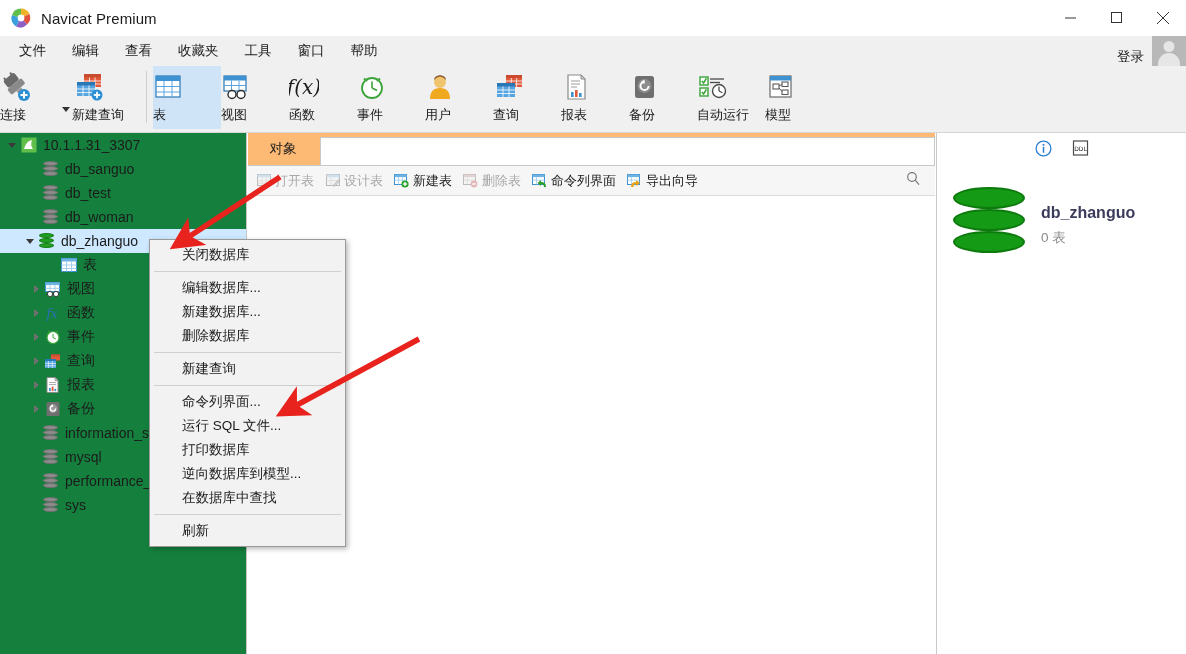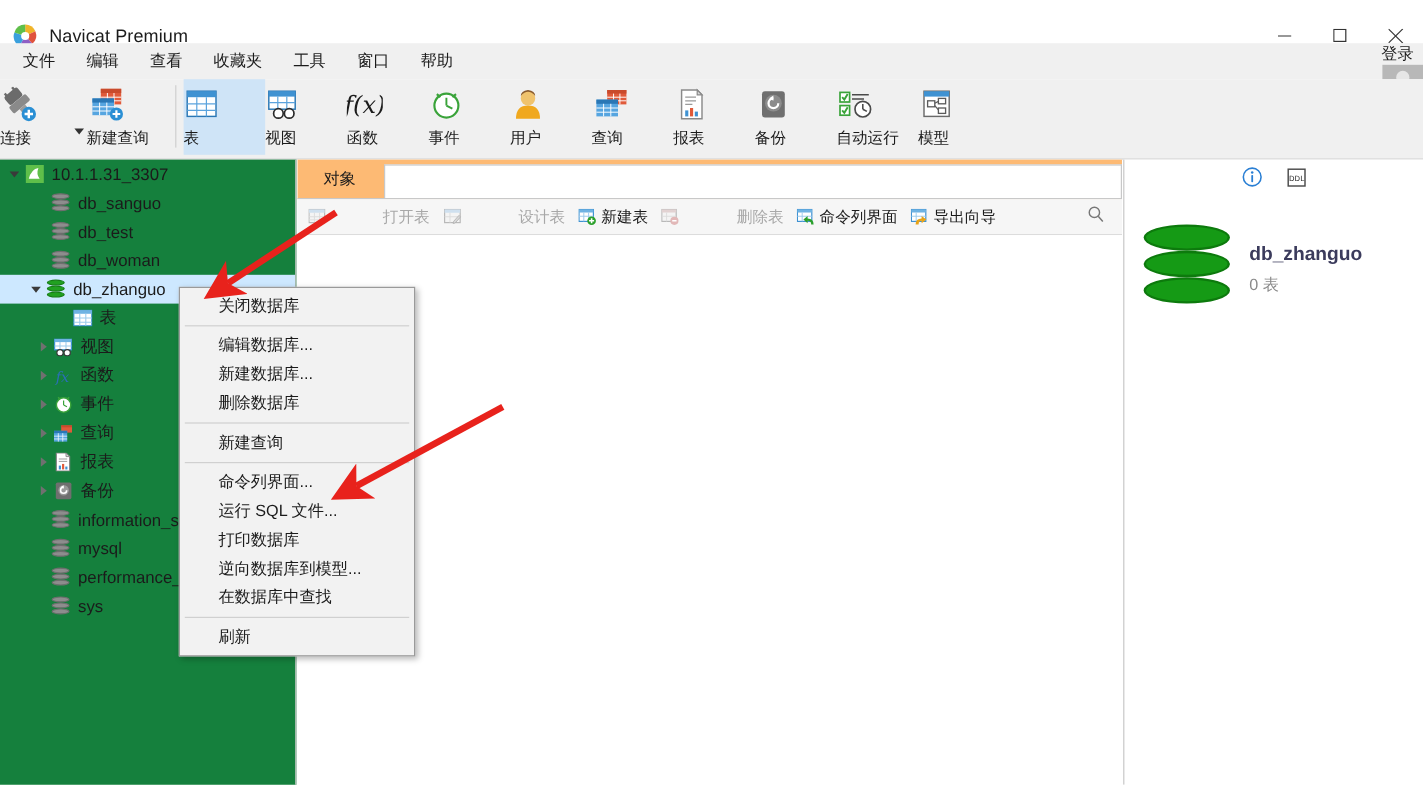--- a/index.html
+++ b/index.html
@@ -6,40 +6,40 @@
   html, body {
     width: 1186px; height: 654px;
     font-family: "Liberation Sans", "DejaVu Sans", sans-serif;
     background: #ffffff;
     overflow: hidden;
   }
   #app { position: relative; width: 1186px; height: 654px; background:#fff; }
 
   
   .titlebar {
-    position: absolute; top:12px; left:0; width:1186px; height:36px;
+    position: absolute; top:0; left:0; width:1186px; height:36px;
     background:#ffffff; display:flex; align-items:center;
   }
   .title-logo { margin-left:10px; width:22px; height:22px; position:relative; }
   .title-text { font-size:15px; color:#1b1b1b; margin-left:9px; letter-spacing:.1px; }
   .winbtns { margin-left:auto; display:flex; height:36px; }
   .winbtn { width:46px; height:36px; display:flex; align-items:center; justify-content:center; }
   .winbtn svg { display:block; }
 
   
   .menubar {
     position:absolute; top:36px; left:0; width:1186px; height:30px;
     background:#f0f0f0; display:flex; align-items:center;
   }
   .menu-item {
     font-size:13.5px; color:#1b1b1b; padding:4px 11px; margin-left:4px;
     white-space:nowrap;
   }
   .menu-item:first-child { margin-left:8px; }
-  .login-area { margin-left:auto; display:flex; align-items:flex-end; height:30px;flex-direction:column; }
+  .login-area { margin-left:auto; display:flex; align-items:flex-end; height:30px; }
   .login-text { font-size:13.5px; color:#1b1b1b; padding-right:8px; }
   .avatar {
     width:34px; height:30px; background:#b8b8b8; position:relative; overflow:hidden;
   }
   .avatar::before {
     content:""; position:absolute; left:50%; top:5px; width:11px; height:11px;
     border-radius:50%; background:#e6e6e6; transform:translateX(-50%);
   }
   .avatar::after {
     content:""; position:absolute; left:50%; top:17px; width:22px; height:16px;
@@ -105,21 +105,21 @@
     height:32px; min-width:70px; display:flex; align-items:center; justify-content:center;
     font-size:13.5px; color:#1b1b1b; padding:0 14px;
   }
   .tab-blank { flex:1; height:28px; background:#fff; border:1px solid #c8c8c8; border-bottom:none; margin-left:2px;}
   .objtoolbar {
     height:30px; background:#f6f6f6; display:flex; align-items:center;
     border-bottom:1px solid #dcdcdc; padding-left:8px;
   }
   .ob-btn { display:flex; align-items:center; font-size:13px; margin-right:11px; white-space:nowrap; }
   .ob-btn .ob-ico { width:16px; height:16px; margin-right:3px; display:flex; align-items:center; justify-content:center;}
-  .ob-btn.dis { color:#a8a8a8;gap:44px; }
+  .ob-btn.dis { color:#a8a8a8; }
   .ob-btn.en { color:#1b1b1b; }
   .ob-search { margin-left:auto; margin-right:14px; }
   .grid-body { height:458px; background:#fff; }
 
   
   .rightpane {
     position:absolute; top:133px; left:936px; width:250px; height:521px;
     background:#fff; border-left:1px solid #c8c8c8;
   }
   .rp-icons { height:30px; display:flex; align-items:center; justify-content:center; gap:20px; padding-top:4px;}

